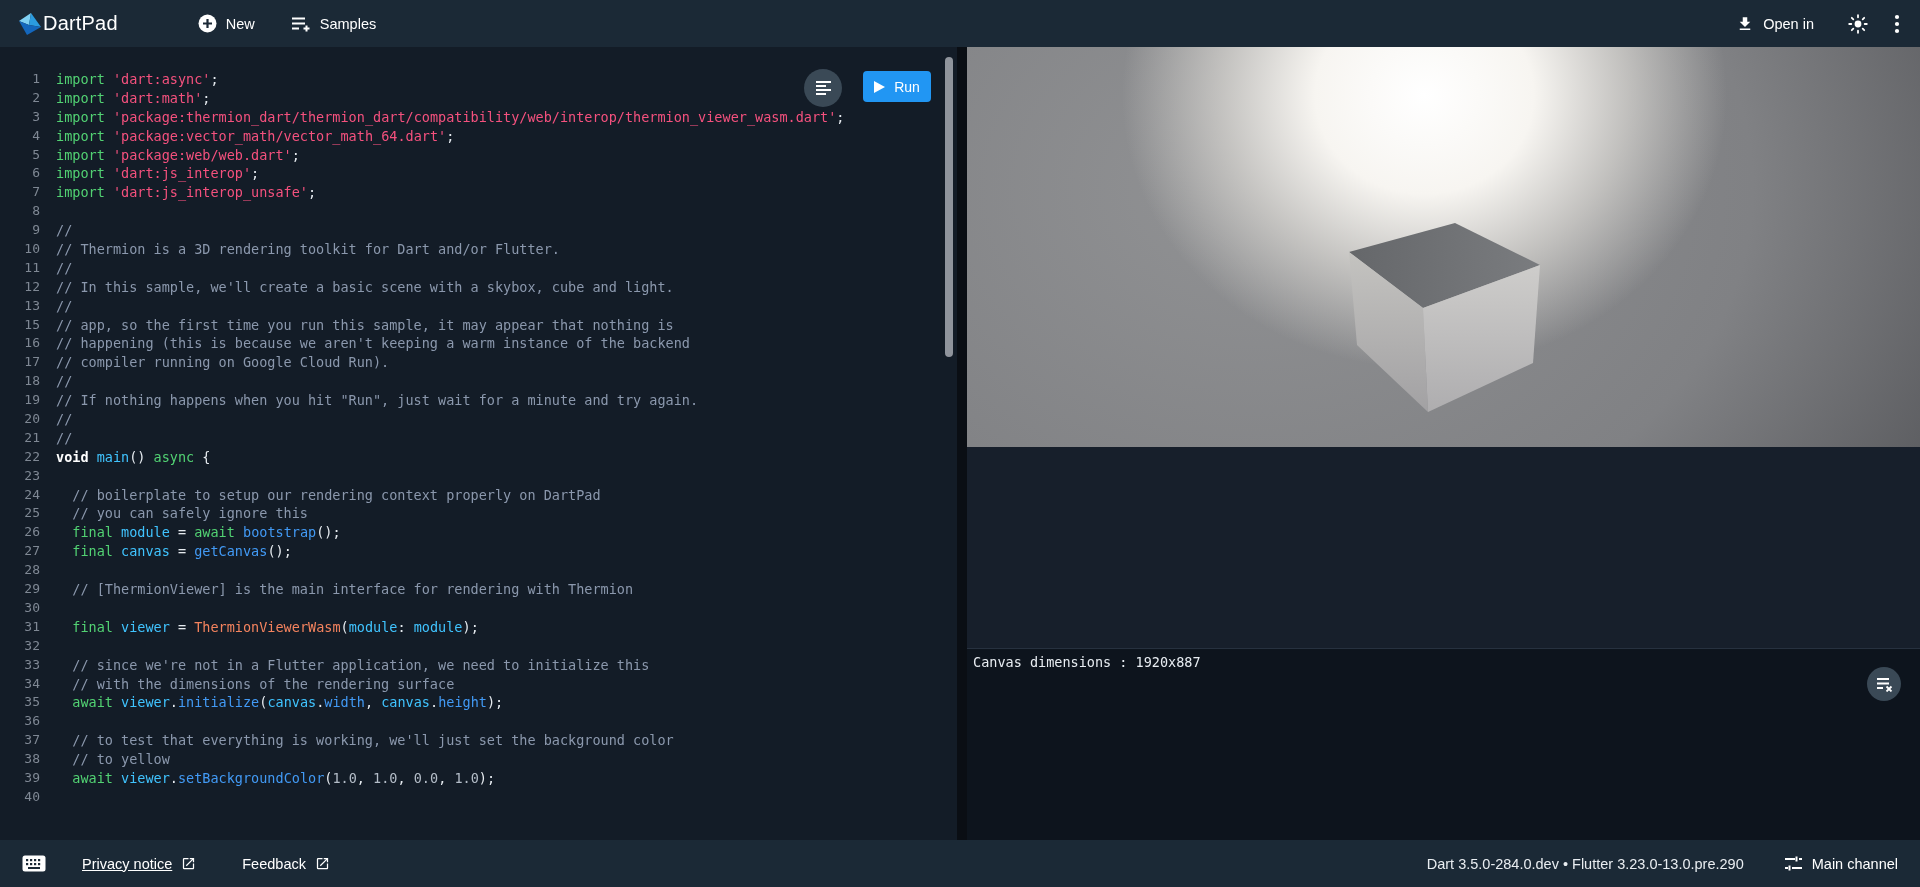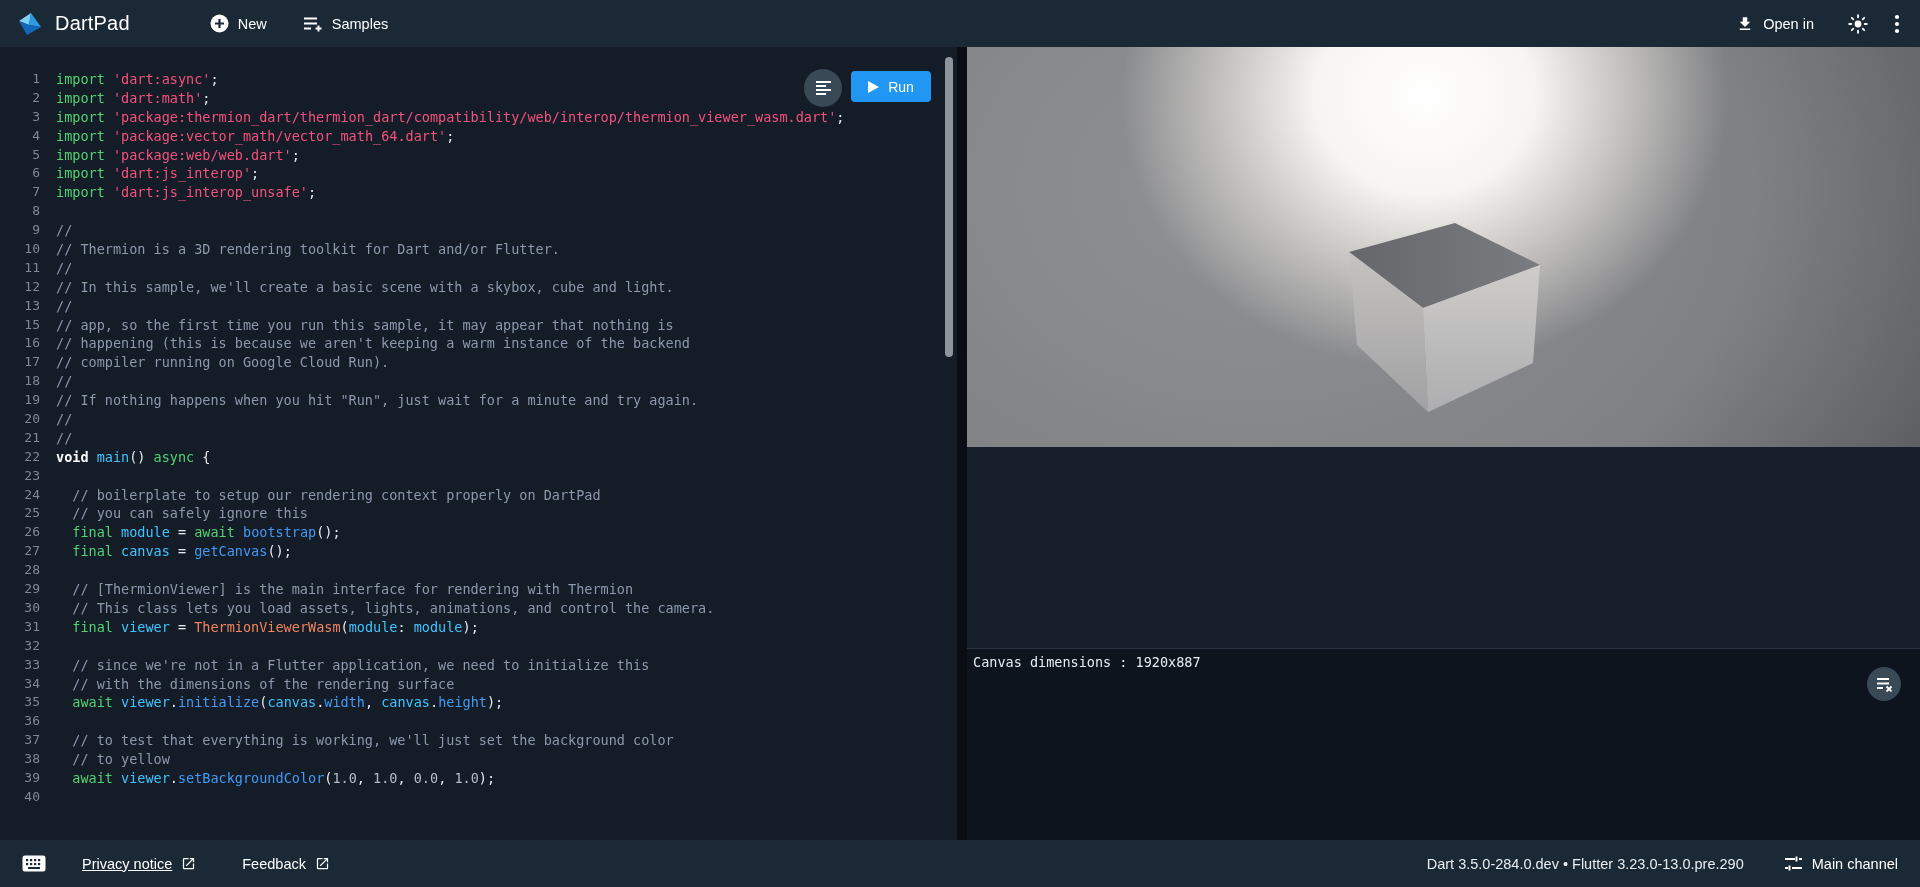--- a/index.html
+++ b/index.html
@@ -2,21 +2,21 @@
 <html style="--accent: #2196f3; --tk-k: #52d273; --tk-s: #f5517e; --tk-c: #8b98ad; --tk-v: #40c4ff; --tk-f: #429af5; --tk-o: #f4835e; --tk-n: #b4bdc8; --tk-p: #e6ebf0; --tk-t: #ffffff;"><head>
 <meta charset="utf-8">
 <style>
   * { margin:0; padding:0; box-sizing:border-box; }
   html,body { width:1920px; height:887px; overflow:hidden; background:#0a0e14;
               font-family:"Liberation Sans", sans-serif; }
 
   
   .appbar { position:absolute; left:0; top:0; width:1920px; height:47px;
             background:#1b2936; display:flex; align-items:center; padding:0 20px 0 17px; }
-  .brand-title { color:#ffffff; font-size:20px; margin-left:12px; letter-spacing:.2px; }
+  .brand-title { color:#ffffff; font-size:20px; margin-left:0; letter-spacing:.2px; }
   .bar-btn { display:flex; align-items:center; gap:9px; color:#ffffff; font-size:14.5px;
              background:none; border:none; cursor:pointer; font-family:inherit; }
   .btn-new { margin-left:80px; }
   .btn-samples { margin-left:36px; }
   .right-cluster { margin-left:auto; display:flex; align-items:center; }
   .btn-openin { margin-right:0; }
   .icon-btn { background:none; border:none; cursor:pointer; display:flex; align-items:center; }
   .btn-brightness { margin-left:34px; }
   .btn-overflow { margin-left:26px; }
 
@@ -35,21 +35,21 @@
   .tk-v { color:var(--tk-v,#40c4ff); }
   .tk-f { color:var(--tk-f,#429af5); }
   .tk-o { color:var(--tk-o,#f4835e);text-align:right; }
   .tk-n { color:var(--tk-n,#b4bdc8); }
   .tk-t { color:var(--tk-t,#ffffff); font-weight:bold; }
   .tk-p { color:var(--tk-p,#e6ebf0); }
 
   .format-btn { position:absolute; top:22px; right:115px; width:38px; height:38px;
                 border-radius:50%; background:#3a4956; border:none; cursor:pointer;
                 display:flex; align-items:center; justify-content:center; }
-  .run-btn { position:absolute; top:24px; right:26px; height:31px; width:80px;
+  .run-btn { position:absolute; top:24px; right:26px; height:31px; width:68px;
              background:var(--accent,#2196f3); color:#ffffff; border:none; border-radius:4px;
              font-size:14px; font-family:inherit; cursor:pointer;
              display:flex; align-items:center; justify-content:center; gap:9px; }
   .scroll-thumb { position:absolute; right:4px; top:10px; width:8px; height:300px;
                   border-radius:4px; background:#8f949c; }
 
   
   .rightpane { position:absolute; left:967px; top:47px; width:953px; height:793px;
                background:#171f2b; display:flex; flex-direction:column; }
   .viewport { width:953px; height:400px; position:relative;
@@ -167,21 +167,21 @@
         <div class="cl"><span class="ln">20</span><span class="cd"><span class="tk-c">//</span></span></div>
         <div class="cl"><span class="ln">21</span><span class="cd"><span class="tk-c">//</span></span></div>
         <div class="cl"><span class="ln">22</span><span class="cd"><span class="tk-t">void</span><span class="tk-p"> </span><span class="tk-v">main</span><span class="tk-p">() </span><span class="tk-k">async</span><span class="tk-p"> {</span></span></div>
         <div class="cl"><span class="ln">23</span><span class="cd"></span></div>
         <div class="cl"><span class="ln">24</span><span class="cd"><span class="tk-c">  // boilerplate to setup our rendering context properly on DartPad</span></span></div>
         <div class="cl"><span class="ln">25</span><span class="cd"><span class="tk-c">  // you can safely ignore this</span></span></div>
         <div class="cl"><span class="ln">26</span><span class="cd"><span class="tk-p">  </span><span class="tk-k">final</span><span class="tk-p"> </span><span class="tk-v">module</span><span class="tk-p"> = </span><span class="tk-k">await</span><span class="tk-p"> </span><span class="tk-f">bootstrap</span><span class="tk-p">();</span></span></div>
         <div class="cl"><span class="ln">27</span><span class="cd"><span class="tk-p">  </span><span class="tk-k">final</span><span class="tk-p"> </span><span class="tk-v">canvas</span><span class="tk-p"> = </span><span class="tk-f">getCanvas</span><span class="tk-p">();</span></span></div>
         <div class="cl"><span class="ln">28</span><span class="cd"></span></div>
         <div class="cl"><span class="ln">29</span><span class="cd"><span class="tk-c">  // [ThermionViewer] is the main interface for rendering with Thermion</span></span></div>
-        <div class="cl"><span class="ln">30</span><span class="cd"><span class="tk-c">  // This class lets you load assets, lights, animations, and control the camera.</span></span></div>
+        <div class="cl"><span class="ln">30</span></div>
         <div class="cl"><span class="ln">31</span><span class="cd"><span class="tk-p">  </span><span class="tk-k">final</span><span class="tk-p"> </span><span class="tk-v">viewer</span><span class="tk-p"> = </span><span class="tk-o">ThermionViewerWasm</span><span class="tk-p">(</span><span class="tk-v">module</span><span class="tk-p">: </span><span class="tk-v">module</span><span class="tk-p">);</span></span></div>
         <div class="cl"><span class="ln">32</span><span class="cd"></span></div>
         <div class="cl"><span class="ln">33</span><span class="cd"><span class="tk-c">  // since we're not in a Flutter application, we need to initialize this</span></span></div>
         <div class="cl"><span class="ln">34</span><span class="cd"><span class="tk-c">  // with the dimensions of the rendering surface</span></span></div>
         <div class="cl"><span class="ln">35</span><span class="cd"><span class="tk-p">  </span><span class="tk-k">await</span><span class="tk-p"> </span><span class="tk-v">viewer</span><span class="tk-p">.</span><span class="tk-f">initialize</span><span class="tk-p">(</span><span class="tk-v">canvas</span><span class="tk-p">.</span><span class="tk-f">width</span><span class="tk-p">, </span><span class="tk-v">canvas</span><span class="tk-p">.</span><span class="tk-f">height</span><span class="tk-p">);</span></span></div>
         <div class="cl"><span class="ln">36</span><span class="cd"></span></div>
         <div class="cl"><span class="ln">37</span><span class="cd"><span class="tk-c">  // to test that everything is working, we'll just set the background color</span></span></div>
         <div class="cl"><span class="ln">38</span><span class="cd"><span class="tk-c">  // to yellow</span></span></div>
         <div class="cl"><span class="ln">39</span><span class="cd"><span class="tk-p">  </span><span class="tk-k">await</span><span class="tk-p"> </span><span class="tk-v">viewer</span><span class="tk-p">.</span><span class="tk-f">setBackgroundColor</span><span class="tk-p">(</span><span class="tk-n">1.0</span><span class="tk-p">, </span><span class="tk-n">1.0</span><span class="tk-p">, </span><span class="tk-n">0.0</span><span class="tk-p">, </span><span class="tk-n">1.0</span><span class="tk-p">);</span></span></div>
         <div class="cl"><span class="ln">40</span><span class="cd"></span></div>

